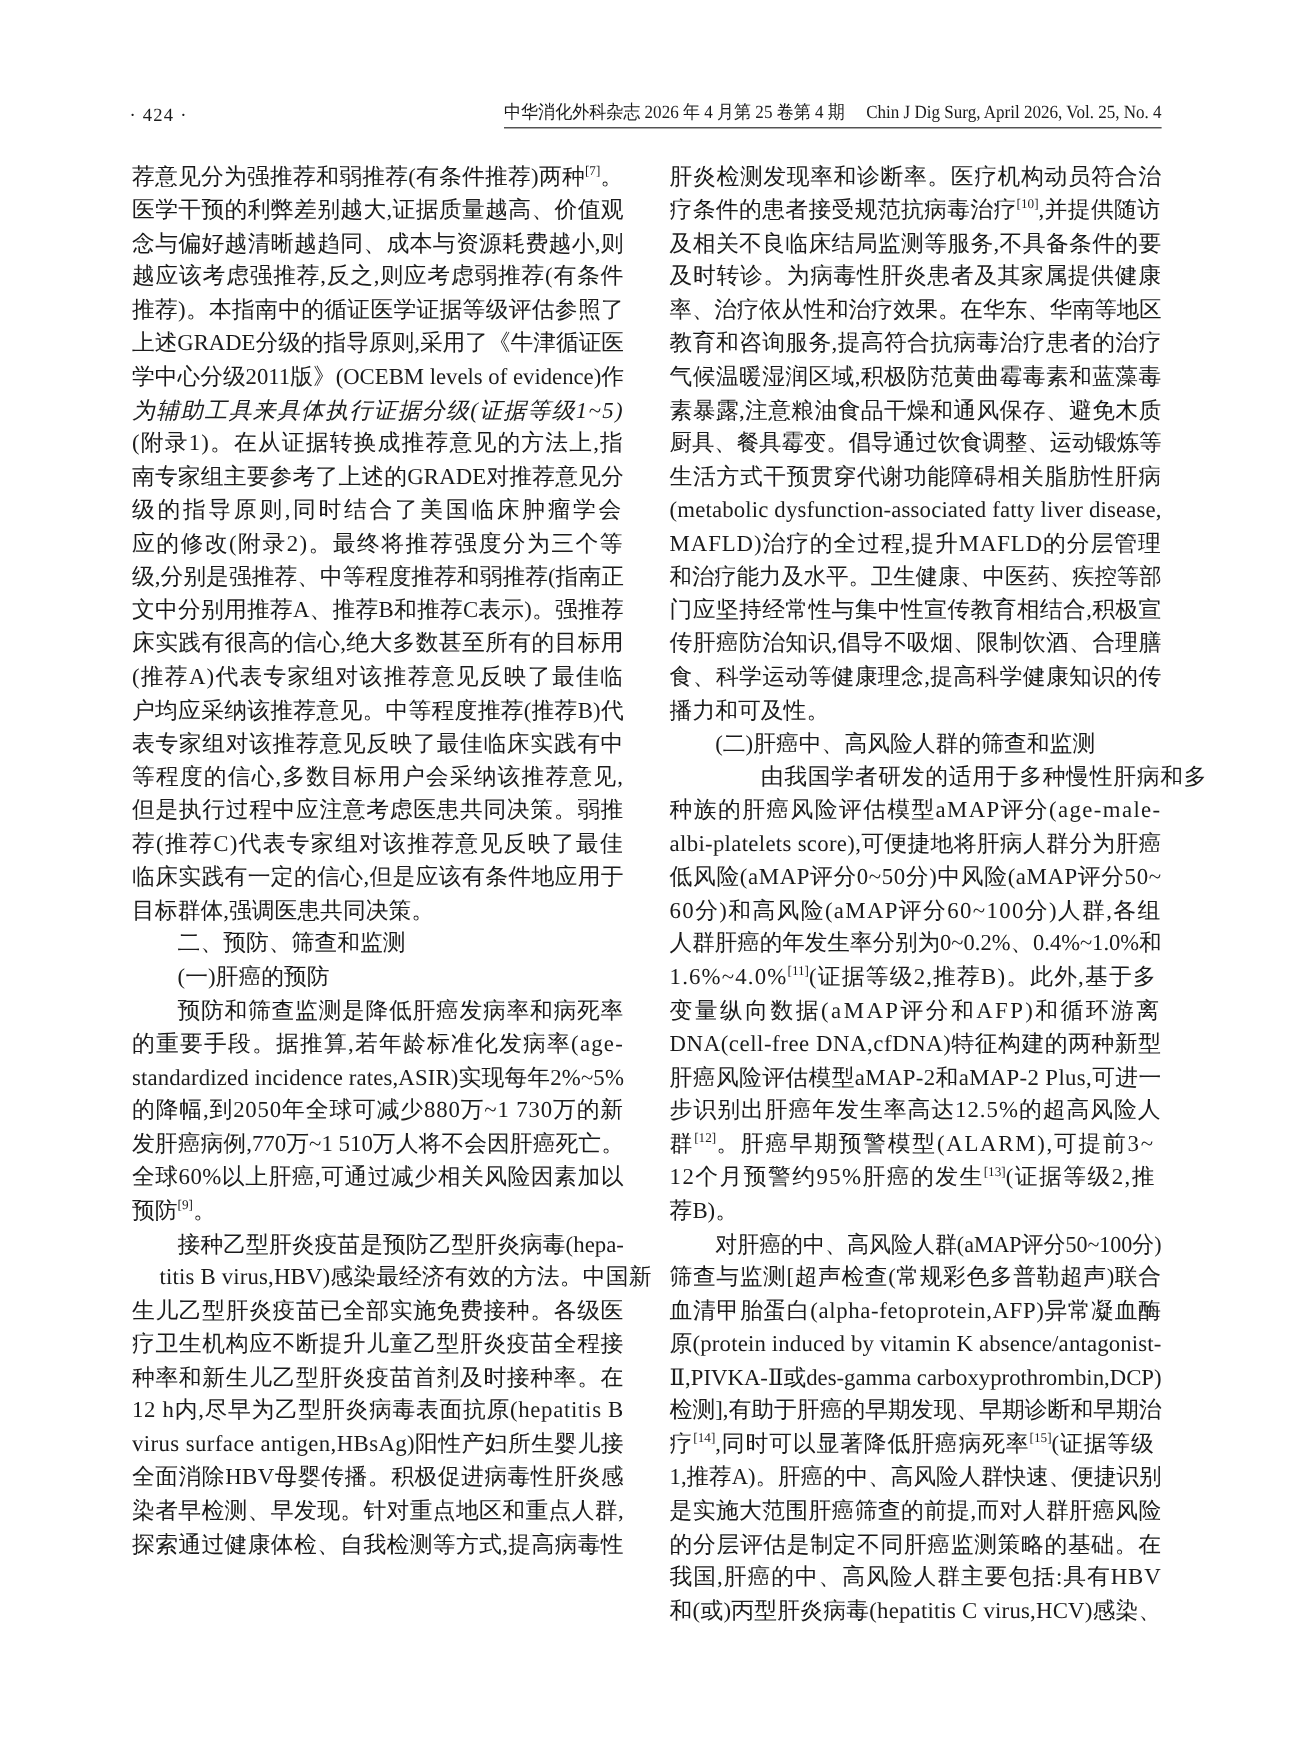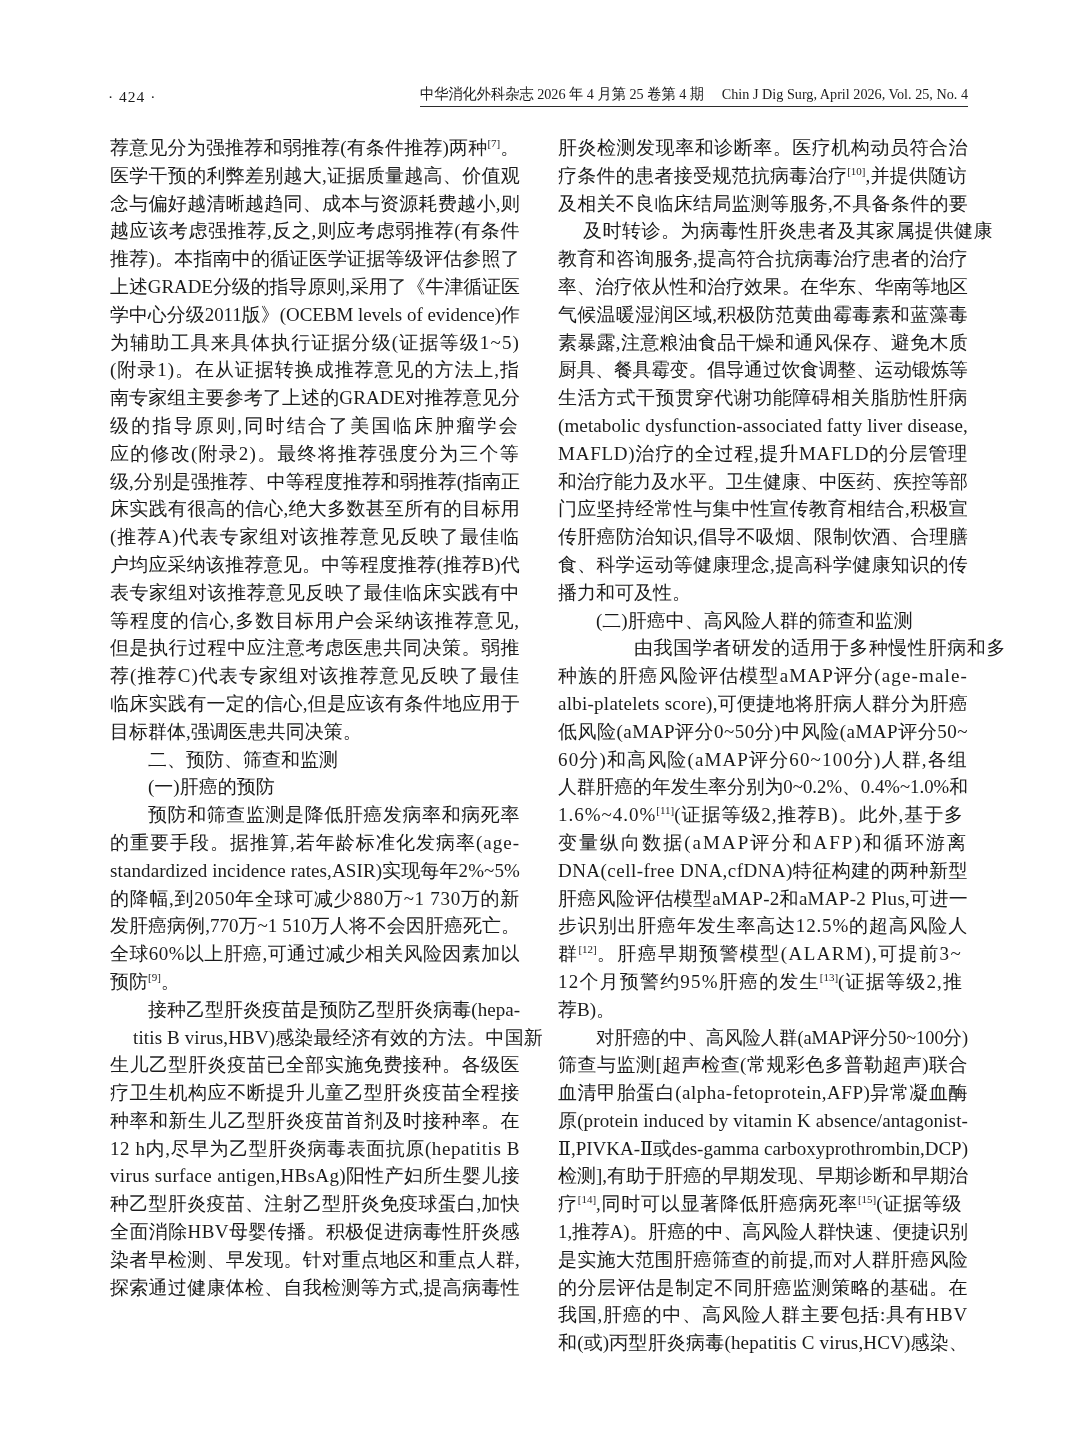--- a/index.html
+++ b/index.html
@@ -47,26 +47,27 @@
   </div>
 
   <div class="column col-left" id="col-left">
       <div class="tline fit-line"><span class="lc" style="letter-spacing: 0.180625px;">荐意见分为强推荐和弱推荐(有条件推荐)两种<sup>[7]</sup>。</span></div>
       <div class="tline fit-line"><span class="lc" style="letter-spacing: 0.284091px;">医学干预的利弊差别越大,证据质量越高、价值观</span></div>
       <div class="tline fit-line"><span class="lc" style="letter-spacing: 0.284091px;">念与偏好越清晰越趋同、成本与资源耗费越小,则</span></div>
       <div class="tline fit-line"><span class="lc" style="letter-spacing: 0.616168px;">越应该考虑强推荐,反之,则应考虑弱推荐(有条件</span></div>
       <div class="tline fit-line"><span class="lc" style="letter-spacing: 0.212358px;">推荐)。本指南中的循证医学证据等级评估参照了</span></div>
       <div class="tline fit-line"><span class="lc" style="display: inline-block; transform-origin: 0px 50%; transform: scaleX(0.994655);">上述GRADE分级的指导原则,采用了《牛津循证医</span></div>
       <div class="tline fit-line"><span class="lc" style="display: inline-block; transform-origin: 0px 50%; transform: scaleX(0.996506);">学中心分级2011版》(OCEBM levels of evidence)作</span></div>
-      <div class="tline fit-line"><span class="lc" style="letter-spacing: 1.13315px;">为辅助工具来具体执行证据分级(证据等级1~5)</span></div>
+      <div class="tline fit-line"><span class="lc" style="letter-spacing: 1.13315px; font-style: italic;">为辅助工具来具体执行证据分级(证据等级1~5)</span></div>
       <div class="tline fit-line"><span class="lc" style="letter-spacing: 0.960598px;">(附录1)。在从证据转换成推荐意见的方法上,指</span></div>
       <div class="tline fit-line"><span class="lc" style="letter-spacing: 0.110734px;">南专家组主要参考了上述的GRADE对推荐意见分</span></div>
       <div class="tline fit-line"><span class="lc" style="letter-spacing: 2.2125px;">级的指导原则,同时结合了美国临床肿瘤学会</span></div>
       <div class="tline fit-line"><span class="lc" style="letter-spacing: 1.22017px;">应的修改(附录2)。最终将推荐强度分为三个等</span></div>
       <div class="tline fit-line"><span class="lc" style="letter-spacing: -0.00339674px;">级,分别是强推荐、中等程度推荐和弱推荐(指南正</span></div>
+      <div class="tline fit-line"><span class="lc" style="letter-spacing: 0.15625px;">文中分别用推荐A、推荐B和推荐C表示)。强推荐</span></div>
       <div class="tline fit-line"><span class="lc" style="letter-spacing: 0.284091px;">床实践有很高的信心,绝大多数甚至所有的目标用</span></div>
       <div class="tline fit-line"><span class="lc" style="letter-spacing: 1.0277px;">(推荐A)代表专家组对该推荐意见反映了最佳临</span></div>
       <div class="tline fit-line"><span class="lc" style="letter-spacing: 0.203125px;">户均应采纳该推荐意见。中等程度推荐(推荐B)代</span></div>
       <div class="tline fit-line"><span class="lc" style="letter-spacing: 0.52381px;">表专家组对该推荐意见反映了最佳临床实践有中</span></div>
       <div class="tline fit-line"><span class="lc" style="letter-spacing: 0.931818px;">等程度的信心,多数目标用户会采纳该推荐意见,</span></div>
       <div class="tline fit-line"><span class="lc" style="letter-spacing: 0.52381px;">但是执行过程中应注意考虑医患共同决策。弱推</span></div>
       <div class="tline fit-line"><span class="lc" style="letter-spacing: 1.07599px;">荐(推荐C)代表专家组对该推荐意见反映了最佳</span></div>
       <div class="tline fit-line"><span class="lc" style="letter-spacing: 0.284091px;">临床实践有一定的信心,但是应该有条件地应用于</span></div>
       <div class="tline fit-line"><span class="lc">目标群体,强调医患共同决策。</span></div>
       <div class="tline fit-line indent"><span class="lc">二、预防、筛查和监测</span></div>
@@ -78,33 +79,32 @@
       <div class="tline fit-line"><span class="lc" style="letter-spacing: 0.0266204px;">发肝癌病例,770万~1 510万人将不会因肝癌死亡。</span></div>
       <div class="tline fit-line"><span class="lc" style="letter-spacing: 0.409647px;">全球60%以上肝癌,可通过减少相关风险因素加以</span></div>
       <div class="tline fit-line"><span class="lc">预防<sup>[9]</sup>。</span></div>
       <div class="tline fit-line indent"><span class="lc" style="letter-spacing: 0.0203804px;">接种乙型肝炎疫苗是预防乙型肝炎病毒(hepa-</span></div>
       <div class="tline fit-line"><span class="lc" style="letter-spacing: 0.128906px; margin-left: 23px;">titis B virus,HBV)感染最经济有效的方法。中国新</span></div>
       <div class="tline fit-line"><span class="lc" style="letter-spacing: 0.52381px;">生儿乙型肝炎疫苗已全部实施免费接种。各级医</span></div>
       <div class="tline fit-line"><span class="lc" style="letter-spacing: 0.52381px;">疗卫生机构应不断提升儿童乙型肝炎疫苗全程接</span></div>
       <div class="tline fit-line"><span class="lc" style="letter-spacing: 0.52381px;">种率和新生儿乙型肝炎疫苗首剂及时接种率。在</span></div>
       <div class="tline fit-line"><span class="lc" style="letter-spacing: 0.576109px;">12 h内,尽早为乙型肝炎病毒表面抗原(hepatitis B</span></div>
       <div class="tline fit-line"><span class="lc" style="letter-spacing: 0.341639px;">virus surface antigen,HBsAg)阳性产妇所生婴儿接</span></div>
-      <div class="tline fit-line"><span class="lc" style="letter-spacing: 0.284091px;">种乙型肝炎疫苗、注射乙型肝炎免疫球蛋白,加快</span></div>
       <div class="tline fit-line"><span class="lc" style="letter-spacing: 0.403409px;">全面消除HBV母婴传播。积极促进病毒性肝炎感</span></div>
       <div class="tline fit-line"><span class="lc" style="letter-spacing: 0.284091px;">染者早检测、早发现。针对重点地区和重点人群,</span></div>
       <div class="tline fit-line"><span class="lc" style="letter-spacing: 0.284091px;">探索通过健康体检、自我检测等方式,提高病毒性</span></div>
     </div>
 
   <div class="column col-right" id="col-right">
       <div class="tline fit-line"><span class="lc" style="letter-spacing: 0.52381px;">肝炎检测发现率和诊断率。医疗机构动员符合治</span></div>
       <div class="tline fit-line"><span class="lc" style="letter-spacing: 0.276875px;">疗条件的患者接受规范抗病毒治疗<sup>[10]</sup>,并提供随访</span></div>
       <div class="tline fit-line"><span class="lc" style="letter-spacing: 0.284091px;">及相关不良临床结局监测等服务,不具备条件的要</span></div>
-      <div class="tline fit-line"><span class="lc" style="letter-spacing: 0.52381px; margin-left: 25px;">及时转诊。为病毒性肝炎患者及其家属提供健康</span></div>
+      <div class="tline fit-line"><span class="lc" style="letter-spacing: 0.52381px;">及时转诊。为病毒性肝炎患者及其家属提供健康</span></div>
+      <div class="tline fit-line"><span class="lc" style="display: inline-block; transform-origin: 0px 50%; transform: scaleX(0.980861);">率、治疗依从性和治疗效果。在华东、华南等地区</span></div>
       <div class="tline fit-line"><span class="lc" style="letter-spacing: 0.284091px;">教育和咨询服务,提高符合抗病毒治疗患者的治疗</span></div>
-      <div class="tline fit-line"><span class="lc" style="display: inline-block; transform-origin: 0px 50%; transform: scaleX(0.980861);">率、治疗依从性和治疗效果。在华东、华南等地区</span></div>
       <div class="tline fit-line"><span class="lc" style="letter-spacing: 0.284091px;">气候温暖湿润区域,积极防范黄曲霉毒素和蓝藻毒</span></div>
       <div class="tline fit-line"><span class="lc" style="letter-spacing: 0.284091px;">素暴露,注意粮油食品干燥和通风保存、避免木质</span></div>
       <div class="tline fit-line"><span class="lc" style="display: inline-block; transform-origin: 0px 50%; transform: scaleX(0.980861);">厨具、餐具霉变。倡导通过饮食调整、运动锻炼等</span></div>
       <div class="tline fit-line"><span class="lc" style="letter-spacing: 0.52381px;">生活方式干预贯穿代谢功能障碍相关脂肪性肝病</span></div>
       <div class="tline fit-line"><span class="lc" style="letter-spacing: 0.118056px;">(metabolic dysfunction-associated fatty liver disease,</span></div>
       <div class="tline fit-line"><span class="lc" style="letter-spacing: 0.755625px;">MAFLD)治疗的全过程,提升MAFLD的分层管理</span></div>
       <div class="tline fit-line"><span class="lc" style="display: inline-block; transform-origin: 0px 50%; transform: scaleX(0.980861);">和治疗能力及水平。卫生健康、中医药、疾控等部</span></div>
       <div class="tline fit-line"><span class="lc" style="letter-spacing: 0.284091px;">门应坚持经常性与集中性宣传教育相结合,积极宣</span></div>
       <div class="tline fit-line"><span class="lc" style="letter-spacing: 0.284091px;">传肝癌防治知识,倡导不吸烟、限制饮酒、合理膳</span></div>
       <div class="tline fit-line"><span class="lc" style="letter-spacing: 0.284091px;">食、科学运动等健康理念,提高科学健康知识的传</span></div>

